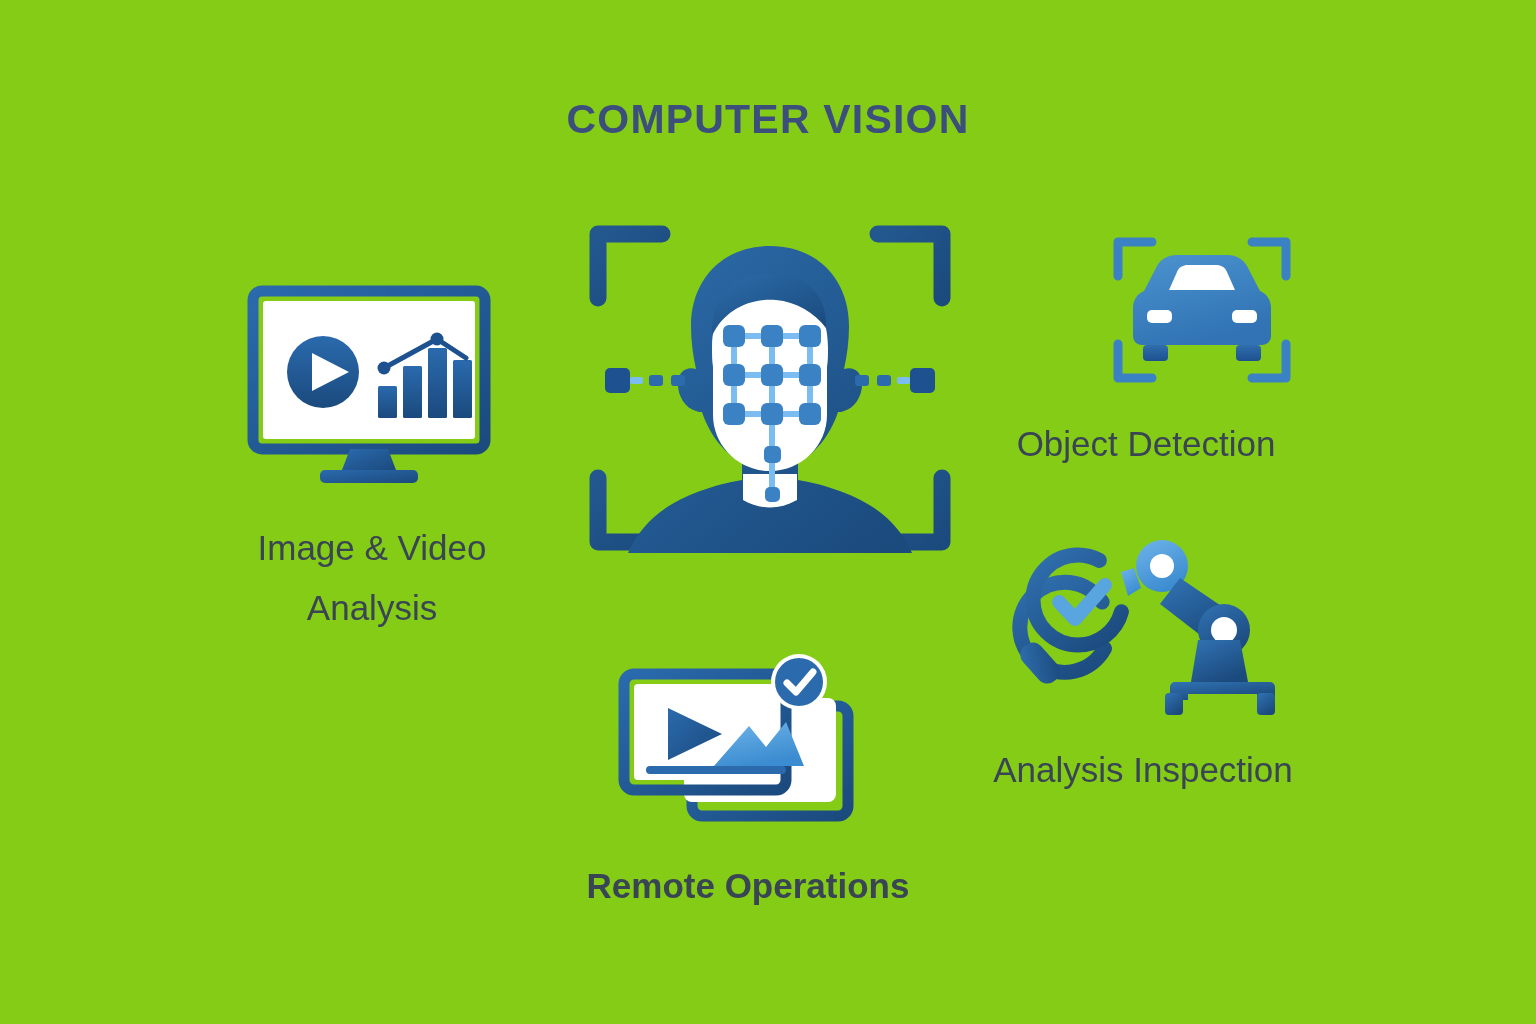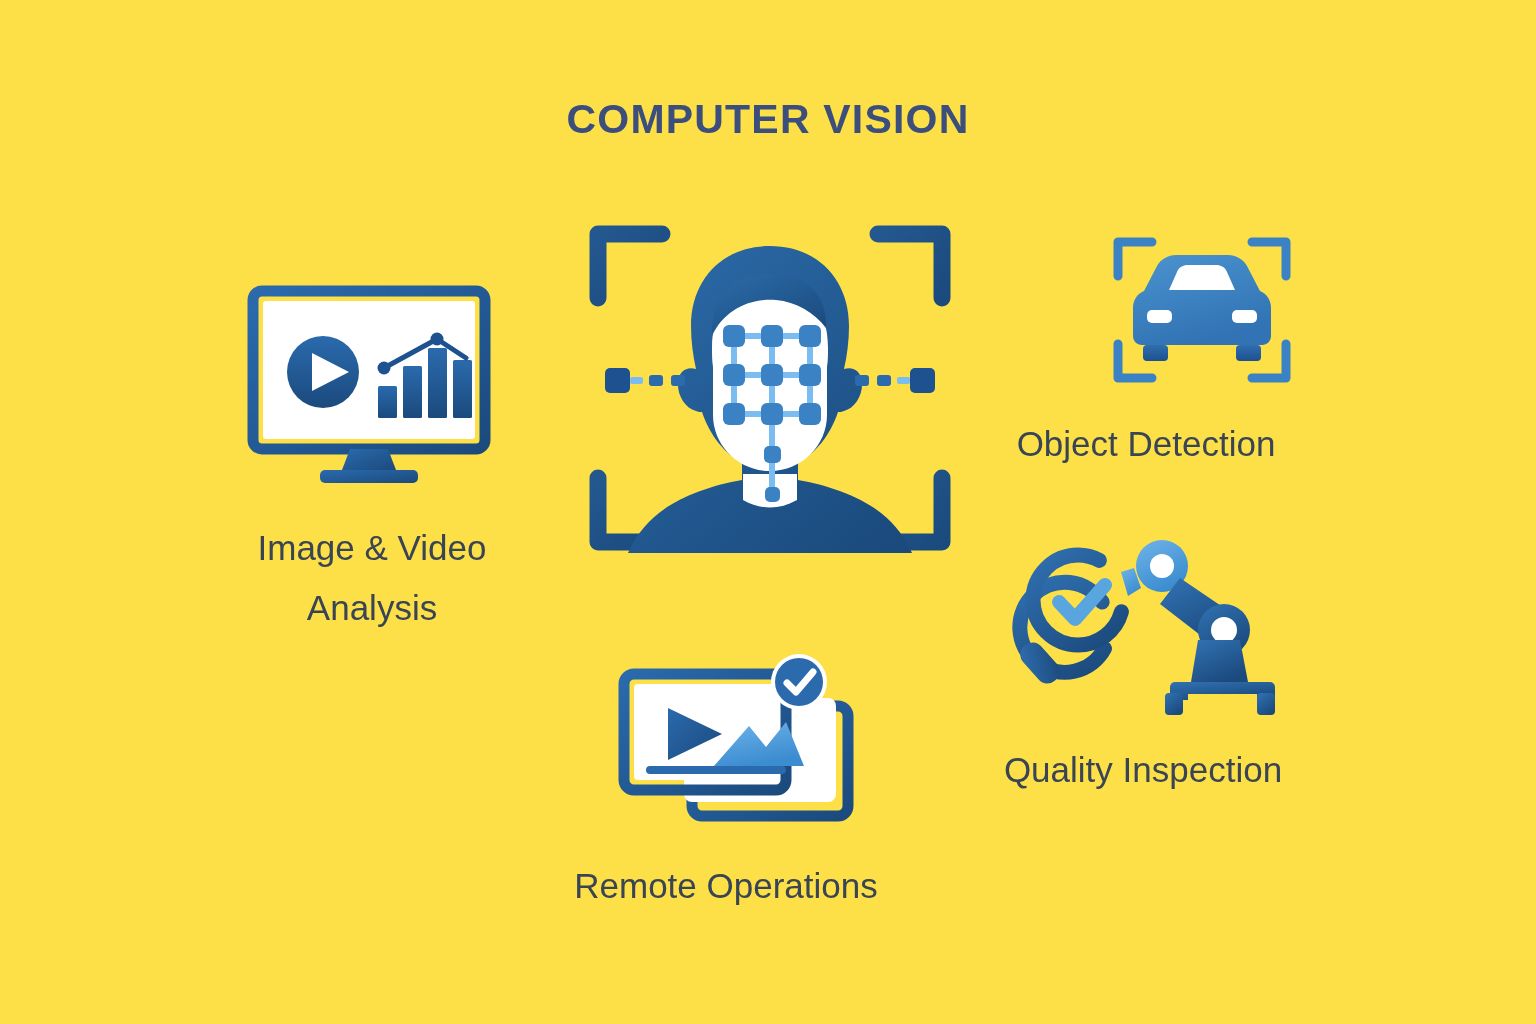--- a/index.html
+++ b/index.html
@@ -7,21 +7,21 @@
     width: 1536px;
     height: 1024px;
     background: #ffffff;
     font-family: "Liberation Sans", sans-serif;
     overflow: hidden;
   }
   #canvas {
     position: relative;
     width: 1536px;
     height: 1024px;
-    background: #fde047;
+    background: #84cc16;
   }
 
   
   #page-title {
     position: absolute;
     top: 96px;
     left: 0;
     width: 1536px;
     text-align: center;
     font-size: 41px;
@@ -42,21 +42,21 @@
     font-family: "Liberation Sans", sans-serif;
     white-space: pre-line;
   }
 
   
   .icon-block { position: absolute; }
 
   
   #label-image-video   { left: 182px; top: 518px; width: 380px; }
   #label-object-det    { left: 981px; top: 414px; width: 330px; }
-  #label-remote-ops    { left: 536px;  top: 856px; width: 380px; }
+  #label-remote-ops    { left: 558px;  top: 856px; width: 380px; font-weight: bold; }
   #label-quality-insp  { left: 958px;  top: 740px; width: 370px; }
 
   
   #icon-image-video { left: 250px; top: 288px; width: 255px; height: 200px; }
   #icon-face-scan   { left: 583px; top: 212px; width: 374px; height: 352px; }
   #icon-object-det  { left: 1112px; top: 236px; width: 180px; height: 148px; }
   #icon-remote-ops  { left: 614px; top: 656px; width: 245px; height: 172px; }
   #icon-quality     { left: 1008px; top: 530px; width: 270px; height: 190px; }
 
   svg { display: block; width: 100%; height: 100%; overflow: visible; }
@@ -339,15 +339,15 @@
       <path d="M190 110 L232 110 L240 152 L183 152 Z" fill="url(#gArm)"></path>
 
       <g fill="url(#gArm)">
         <path d="M157 152 L262 152 a5 5 0 0 1 5 5 l0 13 l-18 0 l0 -6 l-69 0 l0 6 l-18 0 l0 -13 a5 5 0 0 1 5 -5 Z"></path>
         <rect x="157" y="163" width="18" height="22" rx="4"></rect>
         <rect x="249" y="163" width="18" height="22" rx="4"></rect>
       </g>
     </svg>
   </div>
 
-  <div class="item-label" id="label-quality-insp">Quality Inspection</div>
+  <div class="item-label" id="label-quality-insp">Analysis Inspection</div>
 
 </div>
 
 </body></html>

